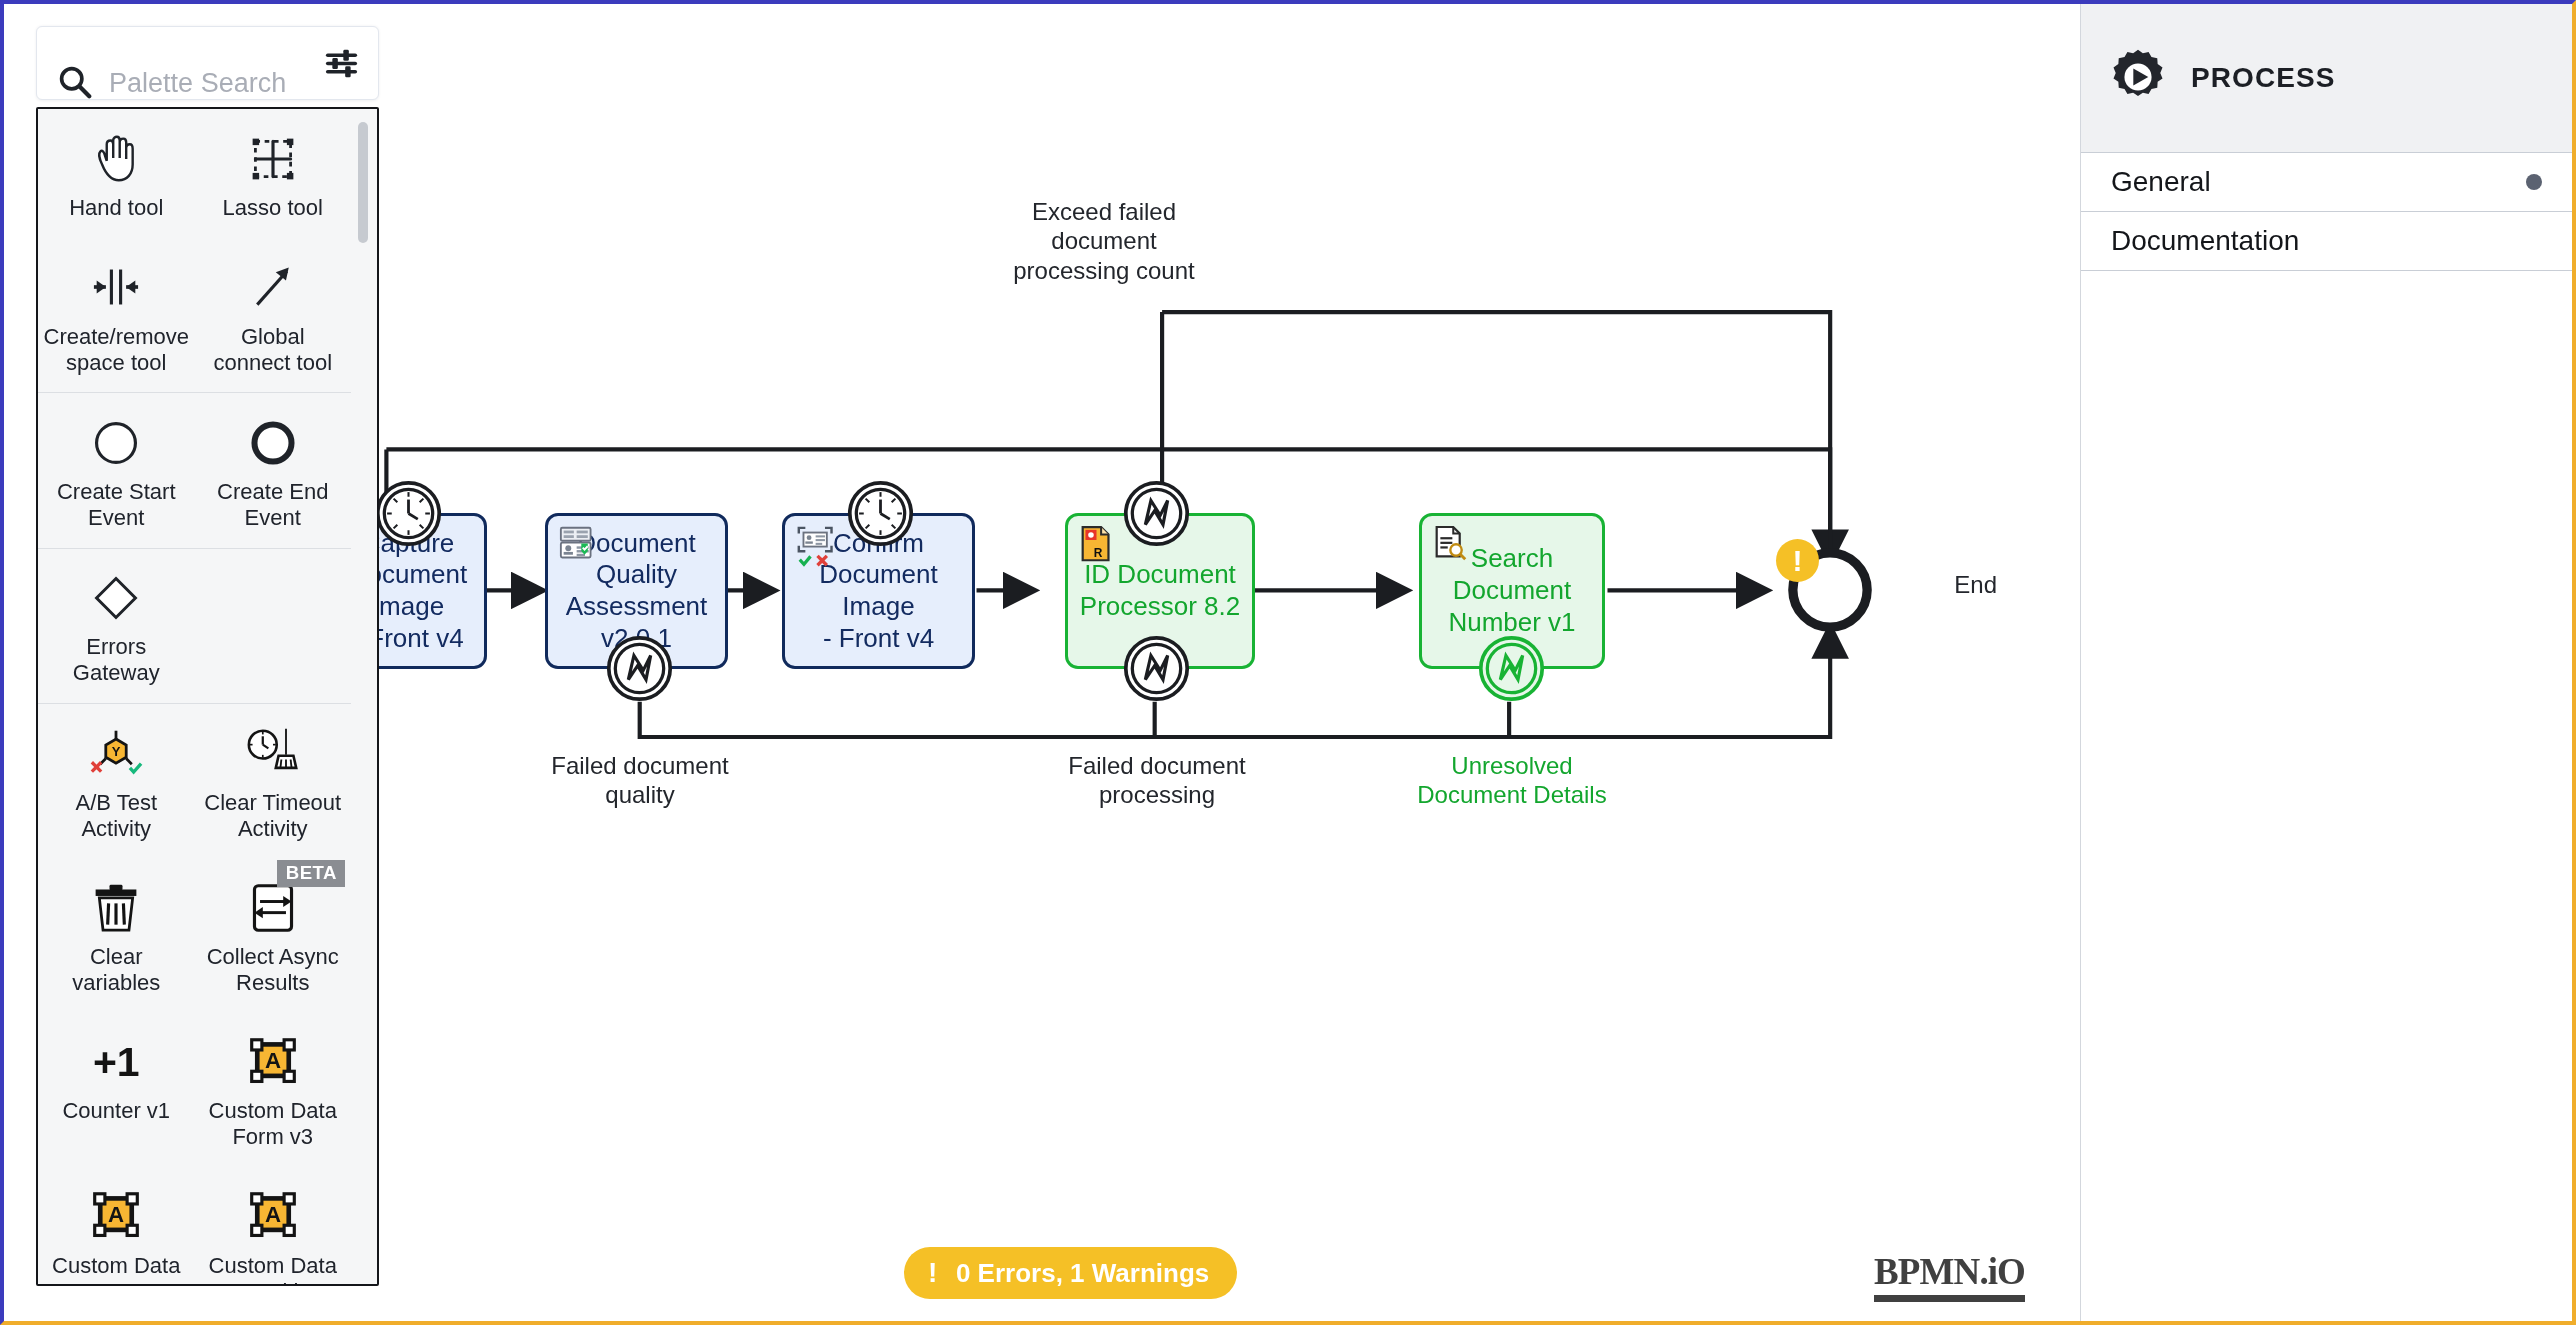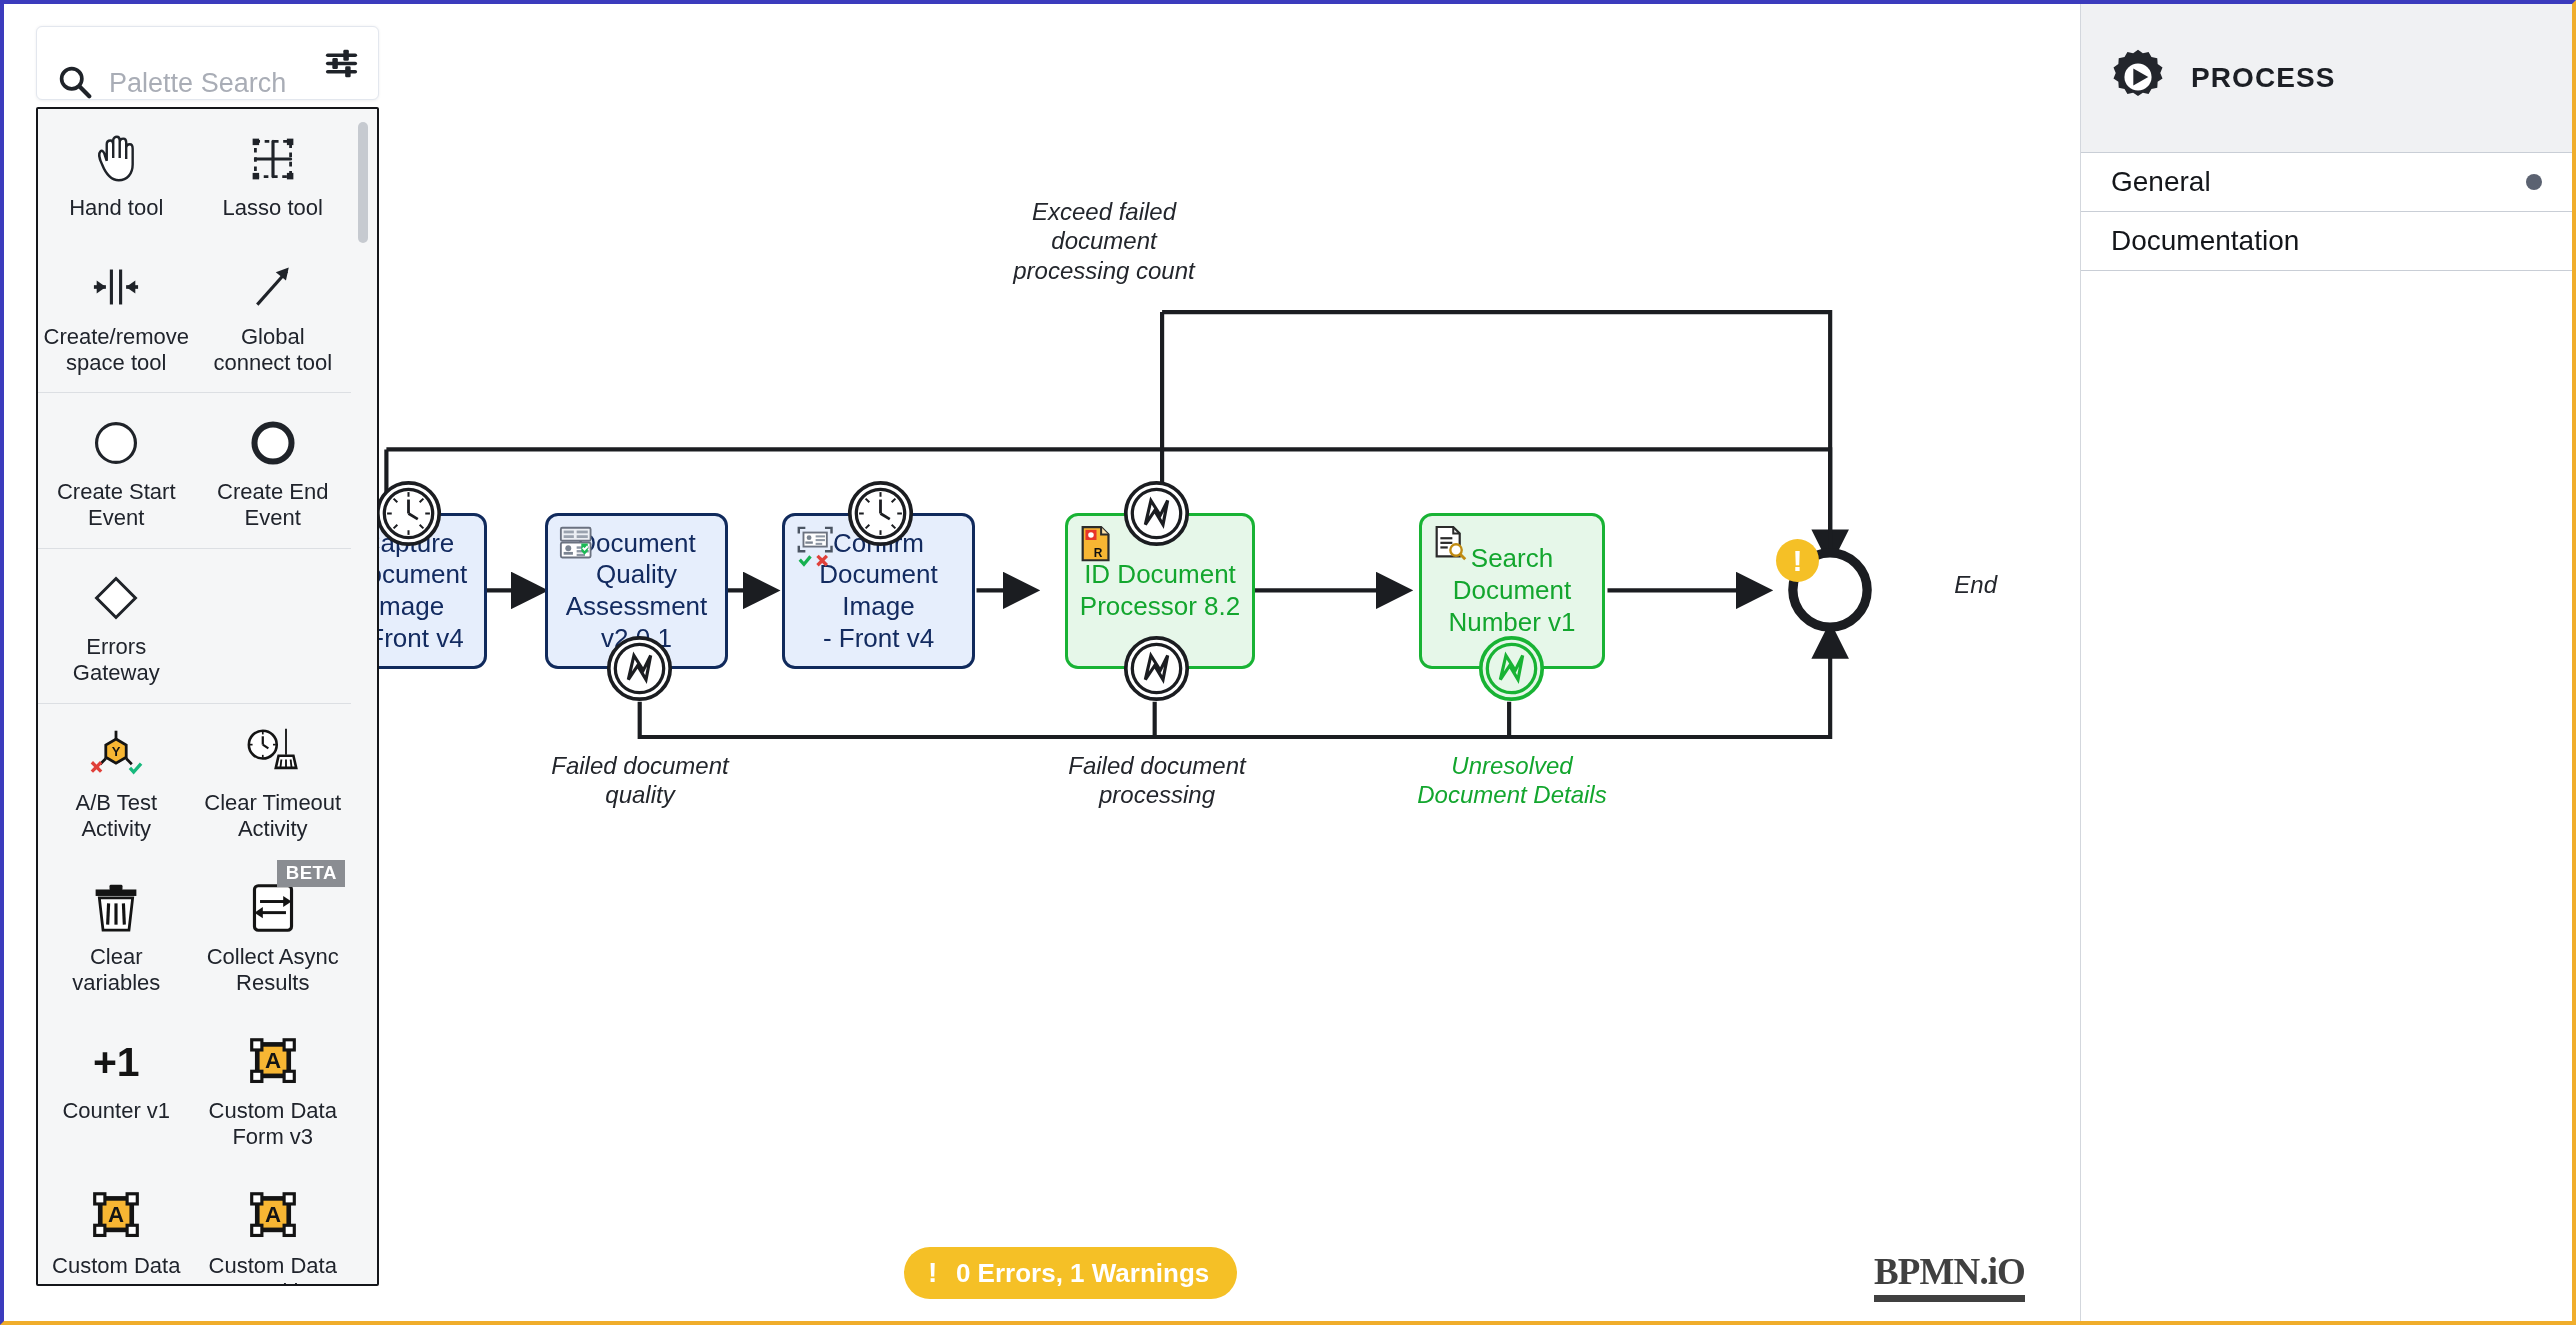--- a/index.html
+++ b/index.html
@@ -138,21 +138,21 @@
     background: #e6eefc; border: 3.7px solid #102a5c; color: #132b60;
   }
   .task.green {
     background: #e6f7e9; border: 3.7px solid #18b334; color: #13a62e;
   }
   .task .tlabel { z-index: 2; }
   .task-ico { position: absolute; left: 11px; top: 9.3px; z-index: 3; }
 
   .ev-label {
     position: absolute;
-    font-size: 24px; line-height: 1.22; text-align: center; color: #23262c; font-style: italic;
+    font-size: 24px; line-height: 1.22; text-align: center; color: #23262c;
   }
   .ev-label.green { color: #13a62e; }
 
   .boundary {
     position: absolute; width: 67px; height: 67px; z-index: 5;
   }
 
   .endev { position: absolute; z-index: 4; }
   .warnbadge {
     position: absolute; width: 43px; height: 43px; border-radius: 50%;

